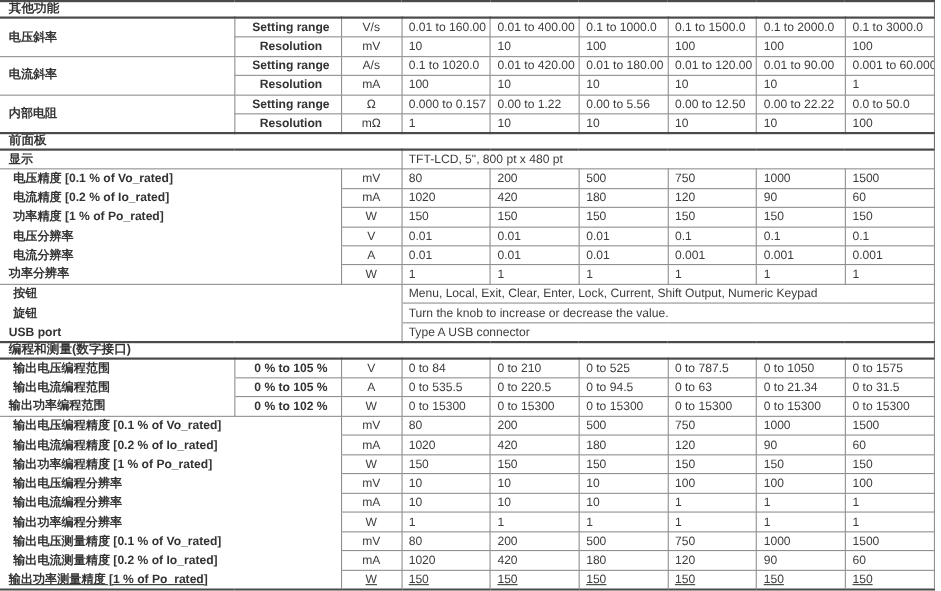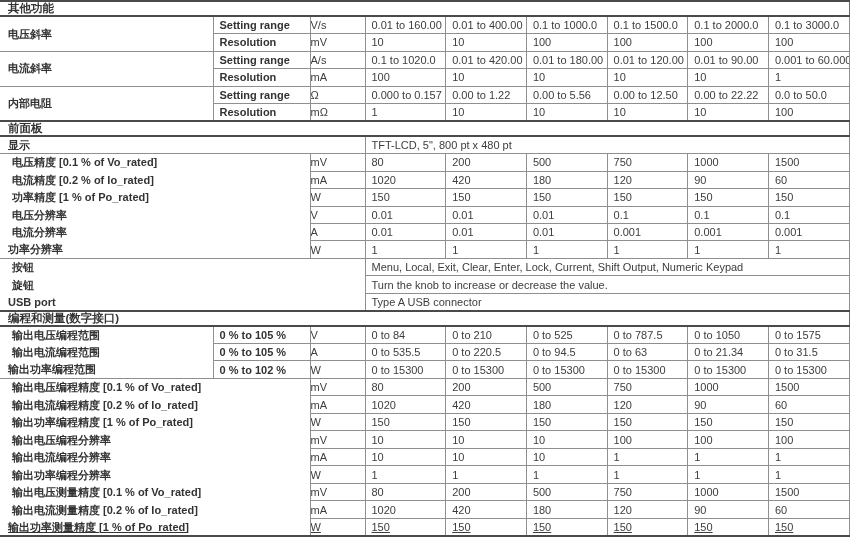--- a/index.html
+++ b/index.html
@@ -44,22 +44,23 @@
   td.label-cell {
     font-weight:bold;
     color:#333333;
     padding-left:8px;
   }
   td.label-cell.nb { border-bottom:none;padding-left:12px; }
   td.sub-cell {
     font-weight:bold;
     color:#333333;
     padding-left:6px;
-  }
-  td.unit-cell { }
+    text-align:center;
+  }
+  td.unit-cell { text-align:center; }
   td.value-cell, td.span-cell { padding-left:6px; }
   tr.last-row td { border-bottom:2px solid #4a4a4a;text-decoration:underline; }
 </style>
 </head>
 <body>
 
 <table class="spec">
   <colgroup>
     <col style="width:213px">
     <col style="width:97px">

